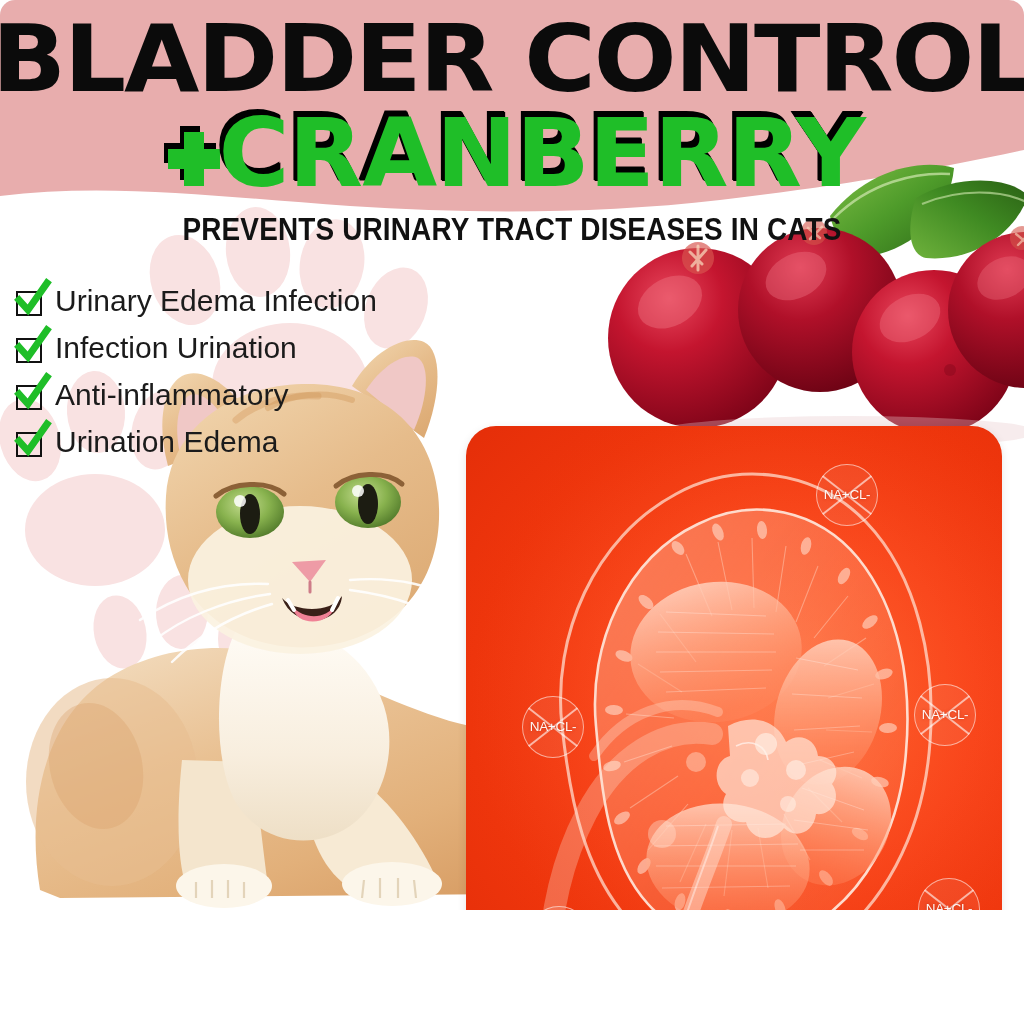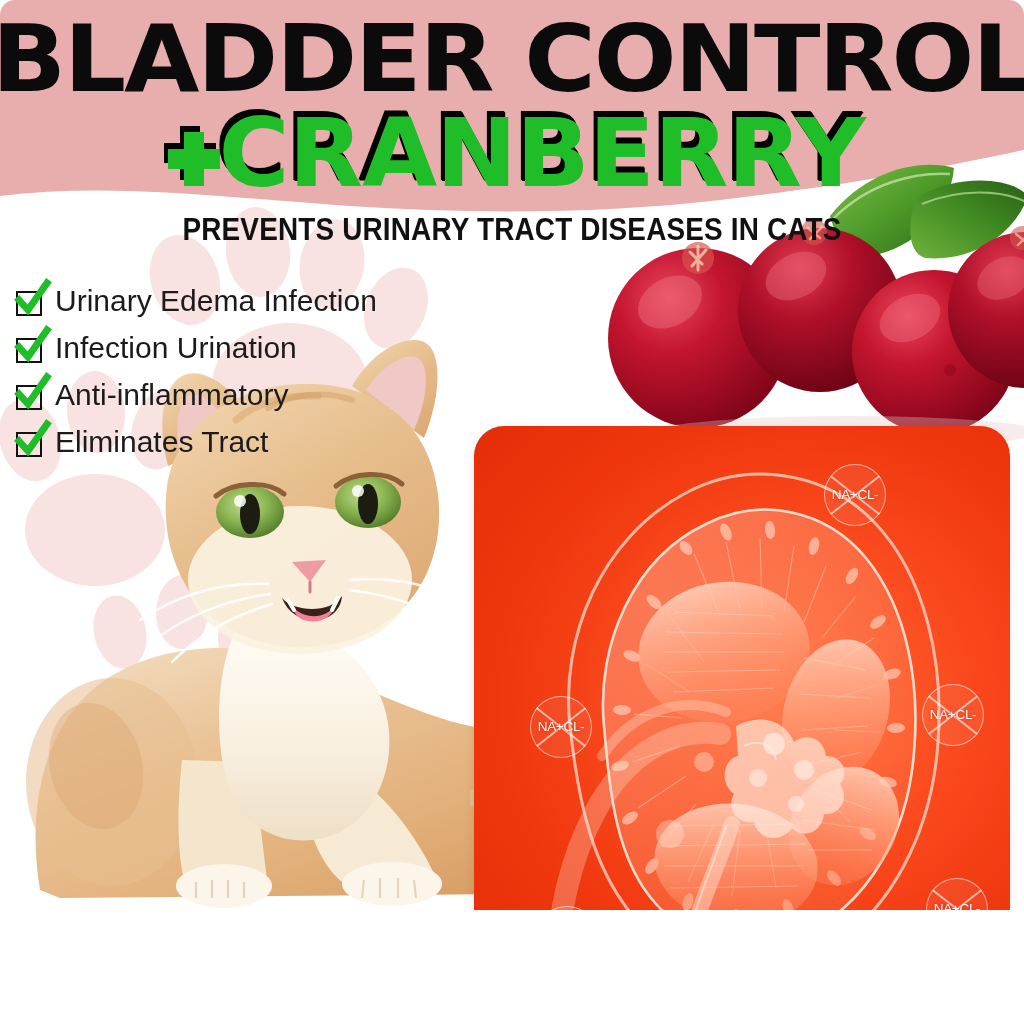--- a/index.html
+++ b/index.html
@@ -192,21 +192,20 @@
     position: absolute;
     left: 466px;
     top: 426px;
     width: 536px;
     height: 580px;
     border-radius: 30px;
     overflow: hidden;
     z-index: 8;
     background: radial-gradient(ellipse at 62% 48%, #FF5A26 0%, #F8431A 38%, #EE350C 70%, #E32D08 100%);
     box-shadow: 0 3px 10px rgba(0,0,0,0.10);
-    margin-left: 8px;
   }
   .kidney-panel svg.art { position:absolute; left:0; top:0; width:100%; height:100%; display:block; }
 
   .na-badge {
     position: absolute;
     width: 62px;
     height: 62px;
     border-radius: 50%;
     border: 1.5px solid rgba(255,255,255,0.55);
     background: rgba(255,255,255,0.07);
@@ -619,17 +618,17 @@
       </span>
       <span class="check-label">Anti-inflammatory</span>
     </div>
     <div class="check-row">
       <span class="check-box">
         <span class="sq"></span>
         <svg viewBox="0 0 40 40">
             <path d="M7,20 L16,30 L35,3" fill="none" stroke="#1FBE28" stroke-width="7" stroke-linecap="square" stroke-linejoin="miter"></path>
           </svg>
       </span>
-      <span class="check-label">Eliminates Tract</span>
+      <span class="check-label">Urination Edema</span>
     </div>
   </div>
 
 </div>
 
 </body></html>

